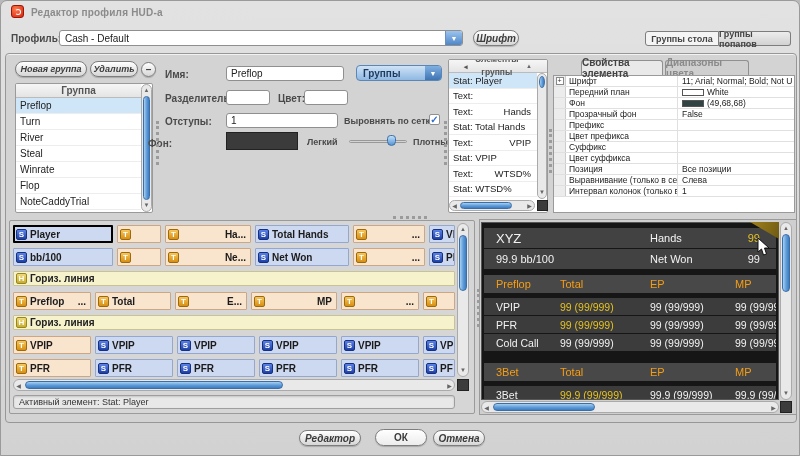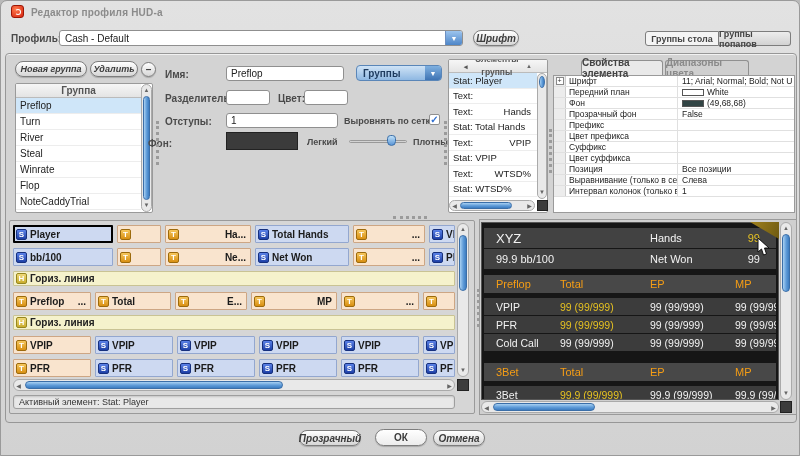--- a/index.html
+++ b/index.html
@@ -525,17 +525,17 @@
     <span class="sbarrowh" style="left:0">◀</span>
     <div class="sbthumbh" style="left:11px;width:102px"></div>
     <span class="sbarrowh" style="right:0">▶</span>
   </div>
   <div class="corner" style="left:779px;top:400px;width:12px;height:12px"></div>
 
   <svg class="abs" style="left:756px;top:236px" width="14" height="20">
     <polygon points="1,1 1,15 4.5,12 6.5,18 9.5,17 7.5,11 12,11" fill="#fff" stroke="#111" stroke-width="1"></polygon>
   </svg>
 
-  <div class="abs pill" style="left:298px;top:429px;width:62px;height:16px;font-style:italic">Прозрачный</div>
+  <div class="abs pill" style="left:298px;top:429px;width:62px;height:16px;font-style:italic">Редактор</div>
   <div class="abs pill" style="left:374px;top:428px;width:52px;height:17px;background:linear-gradient(#ffffff,#ececec)">ОК</div>
   <div class="abs pill" style="left:432px;top:429px;width:52px;height:16px;font-style:italic">Отмена</div>
 
 </div>
 
 </body></html>

